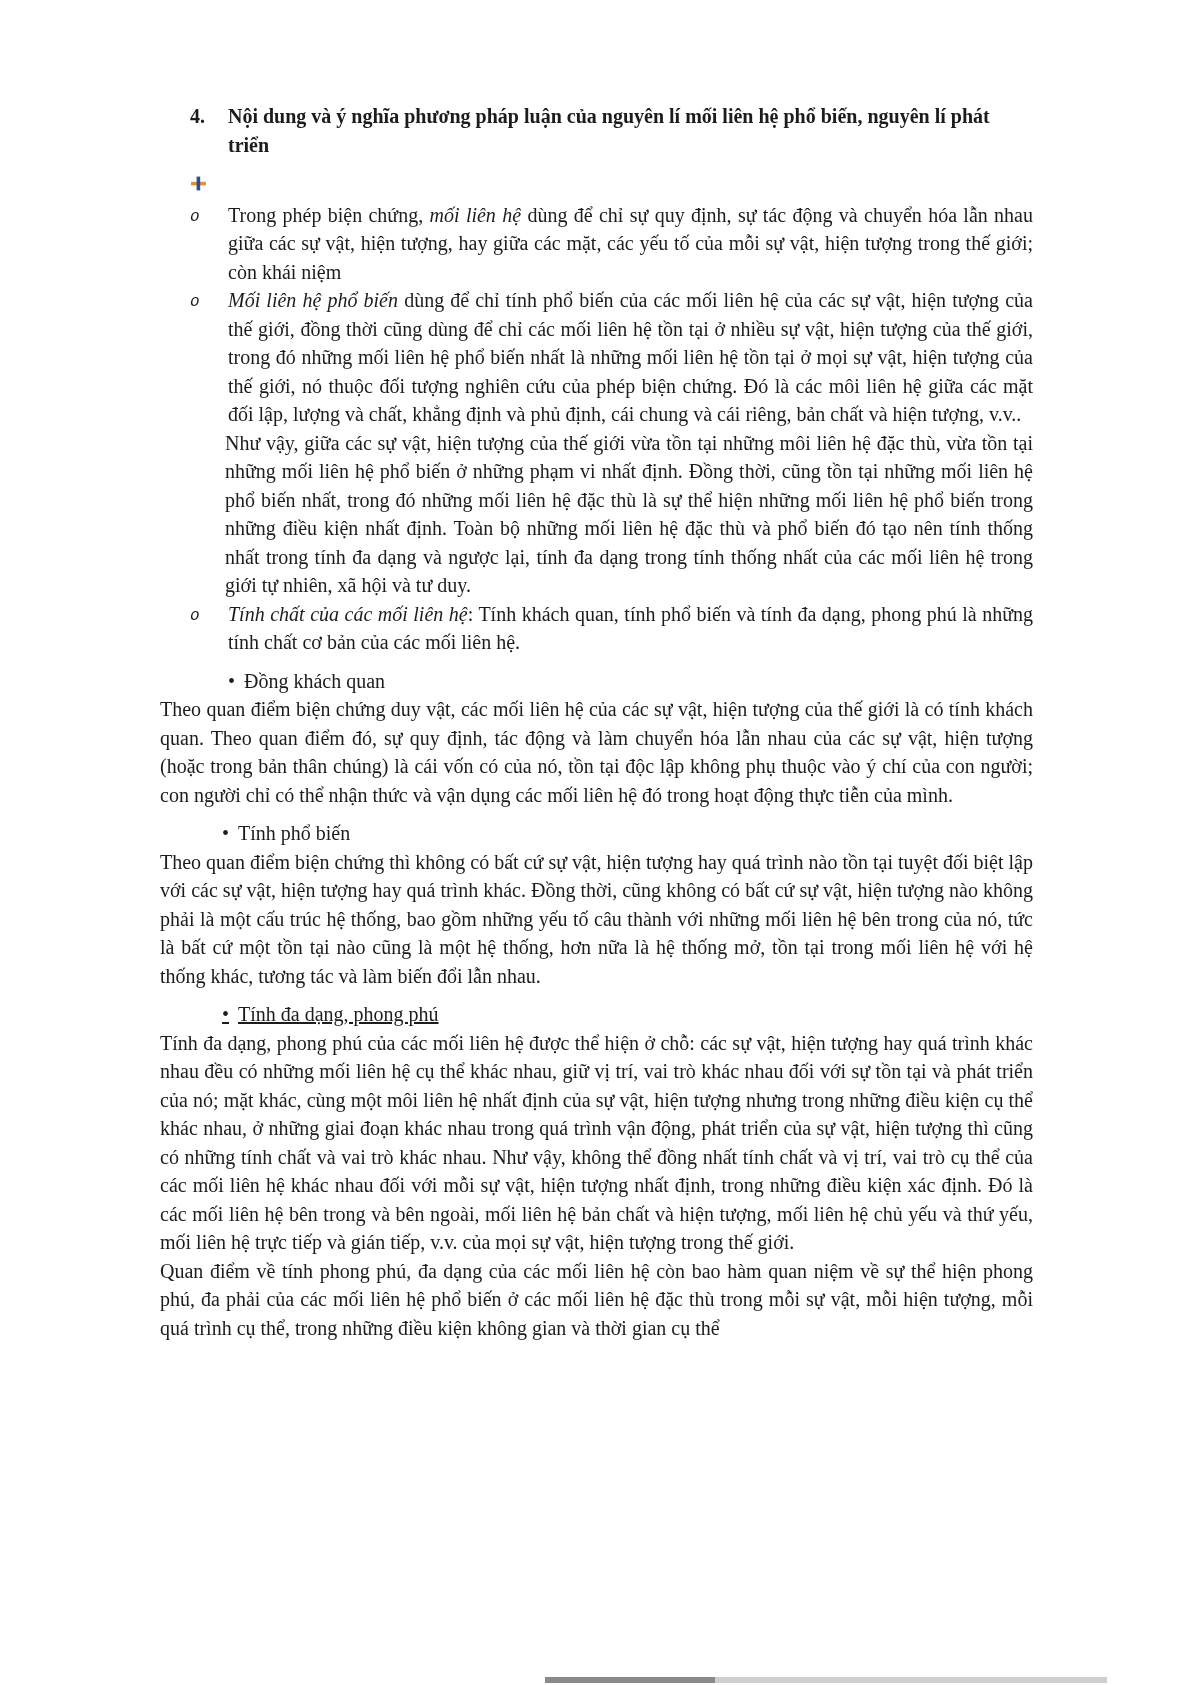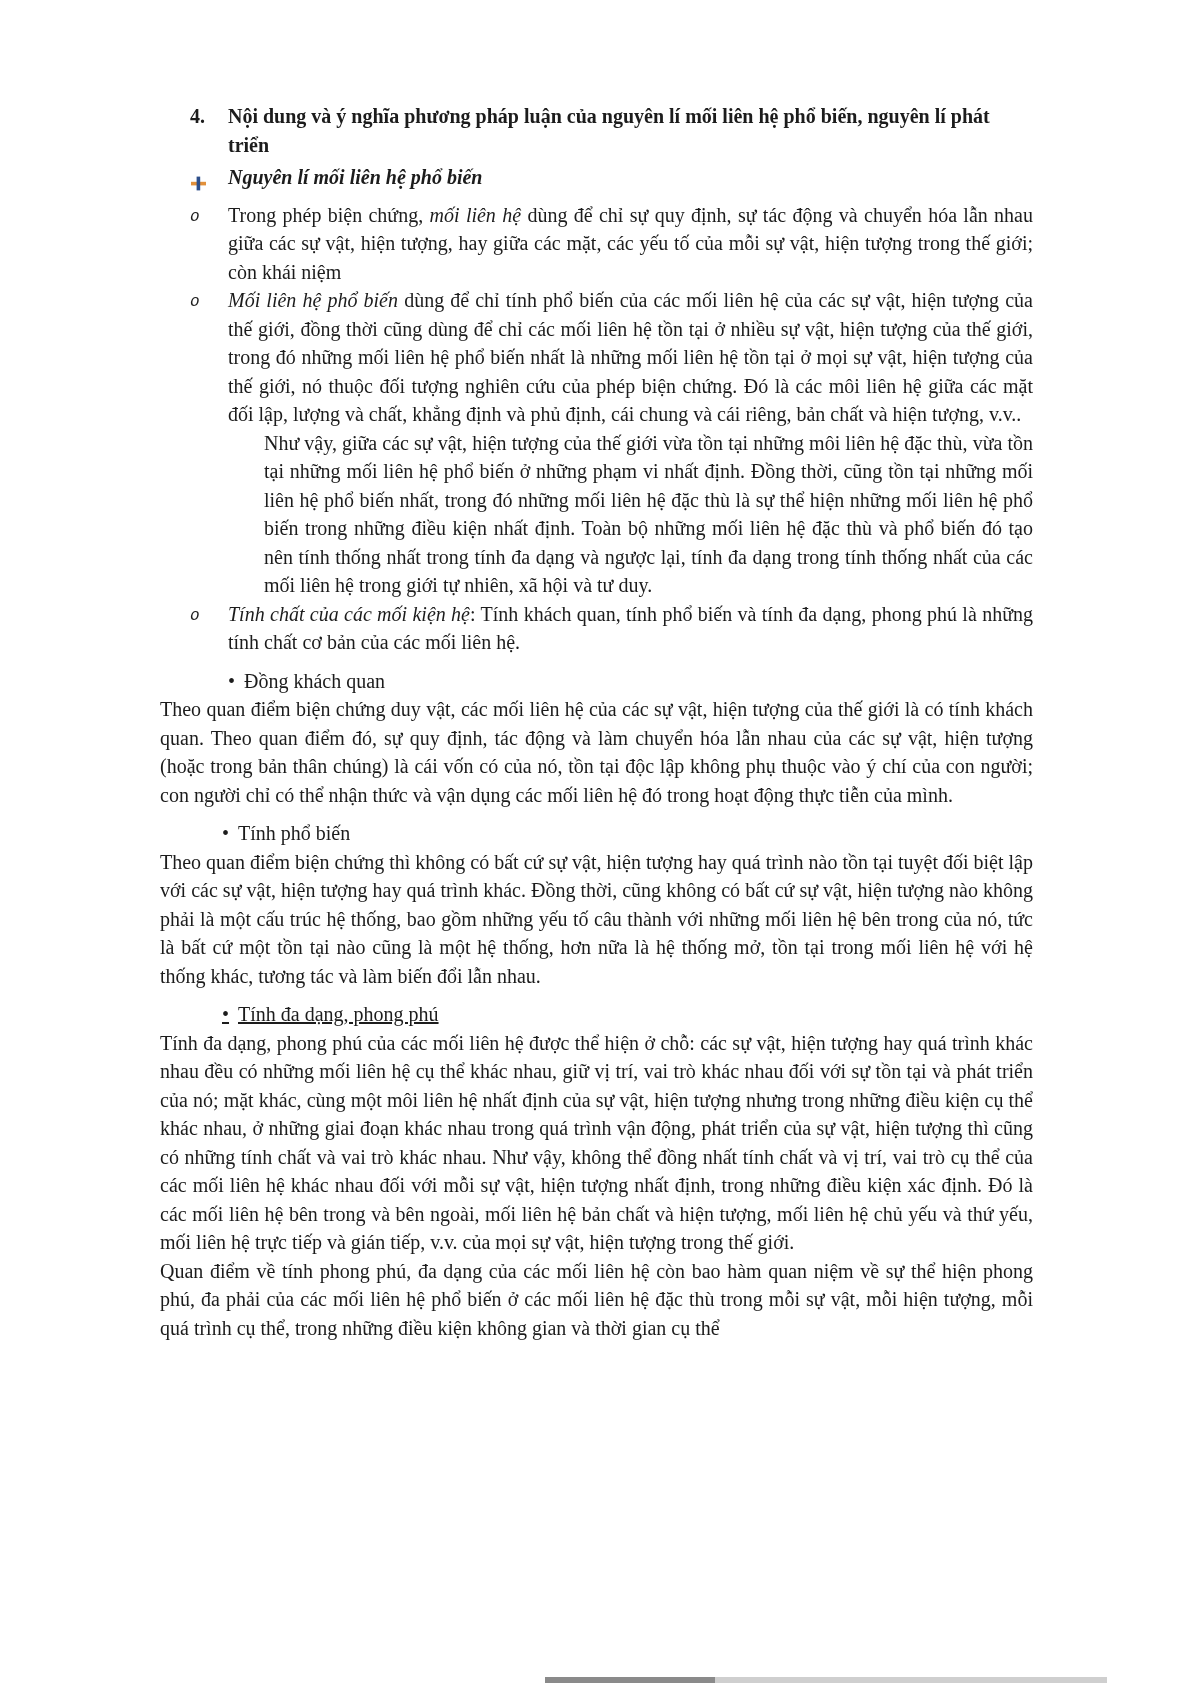--- a/index.html
+++ b/index.html
@@ -30,21 +30,21 @@
   .sub { margin-bottom:2px; }
   .subheading-text { font-weight:bold; font-style:italic; }
   .cross-wrap { padding-top:7px; }
   .omark {
     font-family:"Liberation Mono", monospace;
     font-size:16px;
     font-style:italic;
     padding-top:2px;
   }
   .txt em { }
-  .cont { margin-left:104px; }
+  .cont { margin-left:65px; }
   .subdot { margin-top:10px; }
   .subdot .dot { margin-right:9px; }
   .d1 { margin-left:68px; }
   .d2 { margin-left:62px; }
   .d3 { margin-left:62px;text-decoration:underline; }
   .para { }
   .bottombar {
     position:absolute;
     left:545px;
     top:1677px;
@@ -71,38 +71,37 @@
       <div class="txt">Nội dung và ý nghĩa phương pháp luận của nguyên lí mối liên hệ phổ biến, nguyên lí phát triển</div>
     </div>
 
     <div class="li sub">
       <span class="num cross-wrap">
         <svg width="17" height="15" viewBox="0 0 17 15" aria-hidden="true">
           <rect x="1" y="5.8" width="15" height="3.6" fill="#e2903a"></rect>
           <rect x="6.6" y="0.6" width="3.6" height="13.8" fill="#2d4f8a"></rect>
         </svg>
       </span>
-      <div class="txt subheading-text">Nguyên lí mối liên hệ phổ biến</div>
     </div>
 
     <div class="li obullet">
       <span class="num omark">o</span>
       <div class="txt just"><span>Trong phép biện chứng, </span><em>mối liên hệ </em><span>dùng để chỉ sự quy định, sự tác động và chuyển hóa lẫn nhau giữa các sự vật, hiện tượng, hay giữa các mặt, các yếu tố của mỗi sự vật, hiện tượng trong thế giới; còn khái niệm</span></div>
     </div>
 
     <div class="li obullet">
       <span class="num omark">o</span>
       <div class="txt just"><em>Mối liên hệ phổ biến </em><span>dùng để chỉ tính phổ biến của các mối liên hệ của các sự vật, hiện tượng của thế giới, đồng thời cũng dùng để chỉ các mối liên hệ tồn tại ở nhiều sự vật, hiện tượng của thế giới, trong đó những mối liên hệ phổ biến nhất là những mối liên hệ tồn tại ở mọi sự vật, hiện tượng của thế giới, nó thuộc đối tượng nghiên cứu của phép biện chứng. Đó là các môi liên hệ giữa các mặt đối lập, lượng và chất, khẳng định và phủ định, cái chung và cái riêng, bản chất và hiện tượng, v.v..</span></div>
     </div>
 
     <div class="cont just">Như vậy, giữa các sự vật, hiện tượng của thế giới vừa tồn tại những môi liên hệ đặc thù, vừa tồn tại những mối liên hệ phổ biến ở những phạm vi nhất định. Đồng thời, cũng tồn tại những mối liên hệ phổ biến nhất, trong đó những mối liên hệ đặc thù là sự thể hiện những mối liên hệ phổ biến trong những điều kiện nhất định. Toàn bộ những mối liên hệ đặc thù và phổ biến đó tạo nên tính thống nhất trong tính đa dạng và ngược lại, tính đa dạng trong tính thống nhất của các mối liên hệ trong giới tự nhiên, xã hội và tư duy.</div>
 
     <div class="li obullet">
       <span class="num omark">o</span>
-      <div class="txt just"><em>Tính chất của các mối kiện hệ</em><span>: Tính khách quan, tính phổ biến và tính đa dạng, phong phú là những tính chất cơ bản của các mối liên hệ.</span></div>
+      <div class="txt just"><em>Tính chất của các mối liên hệ</em><span>: Tính khách quan, tính phổ biến và tính đa dạng, phong phú là những tính chất cơ bản của các mối liên hệ.</span></div>
     </div>
 
     <div class="subdot d1">
       <span class="dot">•</span><span>Đồng khách quan</span>
     </div>
 
     <p class="para just">Theo quan điểm biện chứng duy vật, các mối liên hệ của các sự vật, hiện tượng của thế giới là có tính khách quan. Theo quan điểm đó, sự quy định, tác động và làm chuyển hóa lẫn nhau của các sự vật, hiện tượng (hoặc trong bản thân chúng) là cái vốn có của nó, tồn tại độc lập không phụ thuộc vào ý chí của con người; con người chỉ có thể nhận thức và vận dụng các mối liên hệ đó trong hoạt động thực tiễn của mình.</p>
 
     <div class="subdot d2">
       <span class="dot">•</span><span>Tính phổ biến</span>

